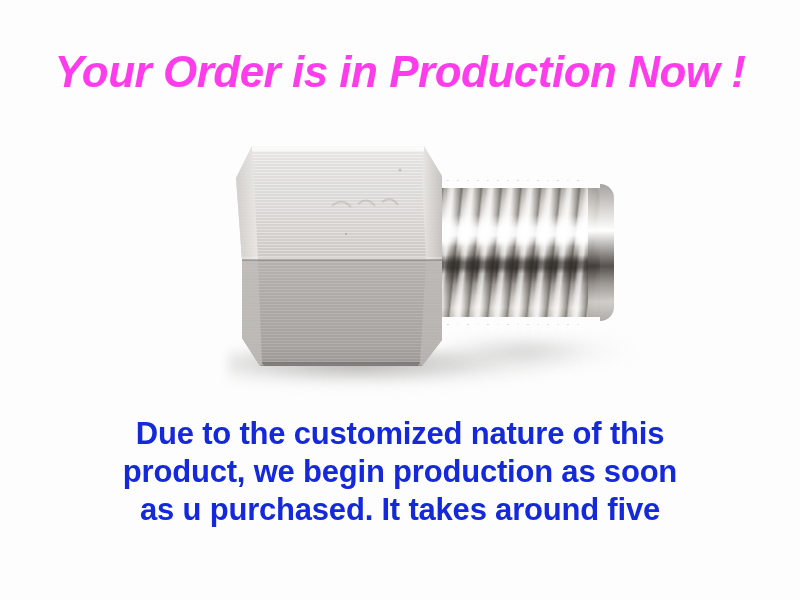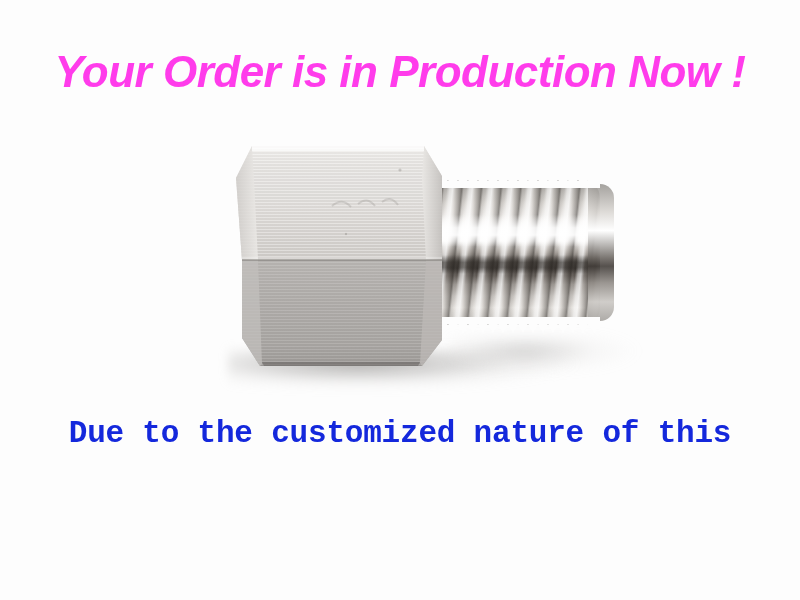--- a/index.html
+++ b/index.html
@@ -133,21 +133,21 @@
   
   .blurb{
     position:absolute;left:0;top:415px;width:800px;
     text-align:center;
     color:#1428dc;
     font-weight:bold;
     font-size:31px;
     line-height:38px;
     letter-spacing:-0.2px;
   }
-  .blurb div{white-space:nowrap;font-family:Liberation Mono, monospace;}
+  .blurb div{white-space:nowrap;}
 </style>
 </head>
 <body>
 
 <div class="stage">
 
   <div class="headline">Your Order is in Production Now !</div>
 
   <div class="product">
 
@@ -242,15 +242,17 @@
           <circle cx="172" cy="28" r="1.6" fill="#6e6a66"></circle>
           <circle cx="118" cy="92" r="1.2" fill="#6e6a66"></circle>
         </g>
       </svg>
     </div>
 
   </div>
 
   <div class="blurb">
     <div>Due to the customized nature of this</div>
+    <div>product, we begin production as soon</div>
+    <div>as u purchased. It takes around five</div>
   </div>
 
 </div>
 
 </body></html>

